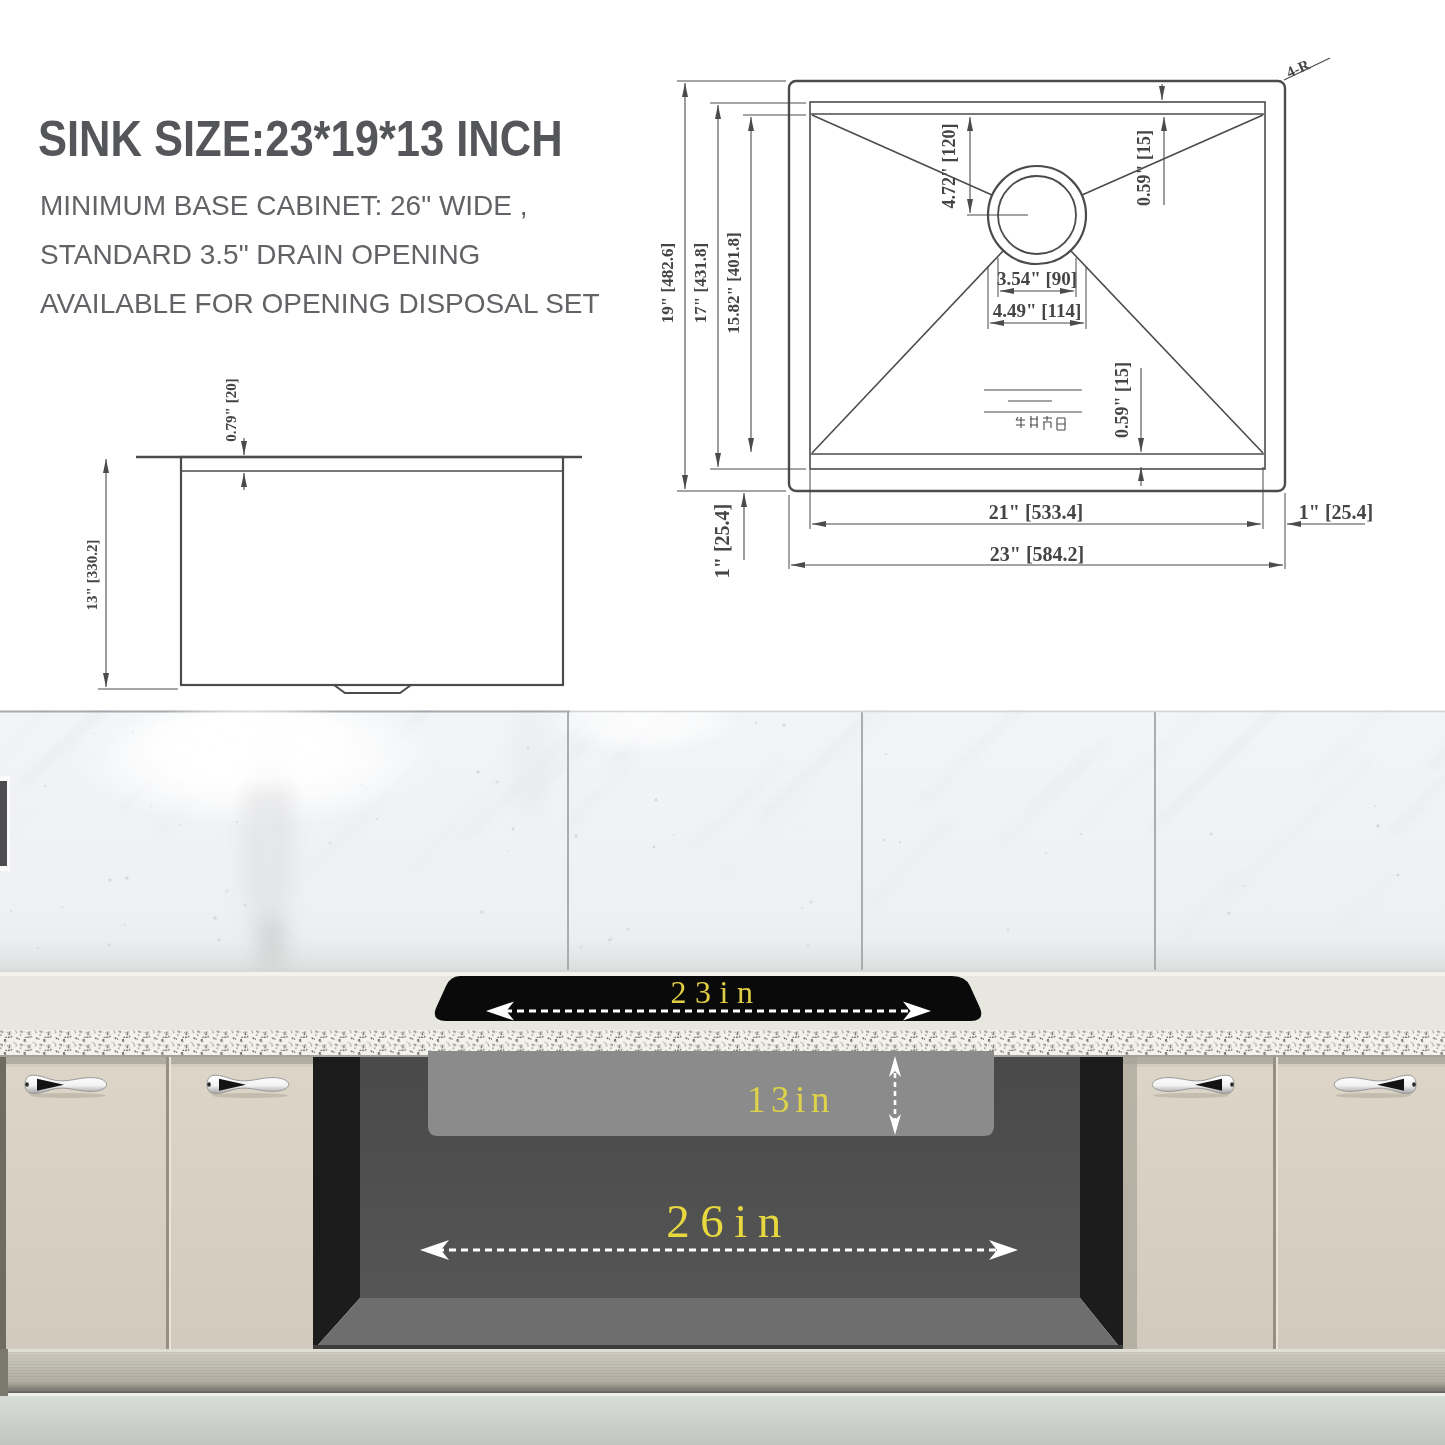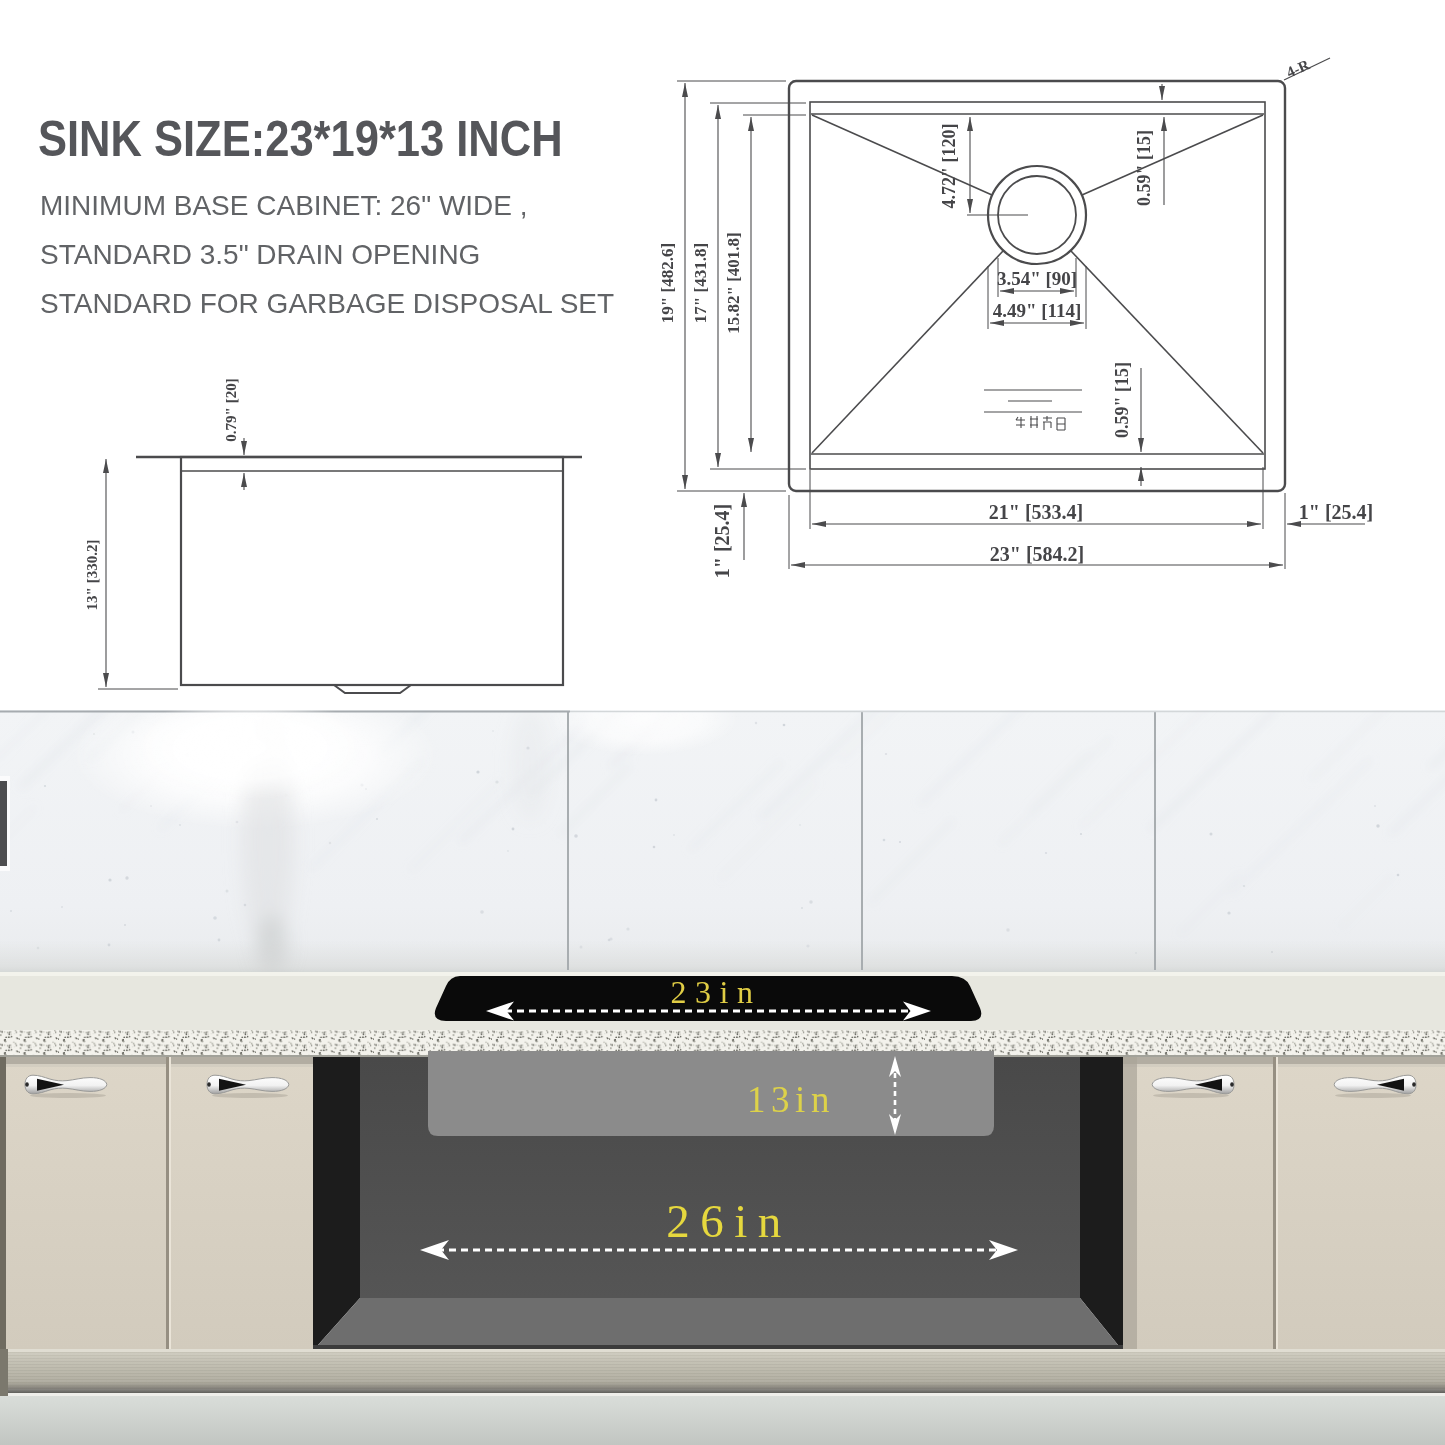--- a/index.html
+++ b/index.html
@@ -10,21 +10,21 @@
   svg{position:absolute;left:0;}
   #draw{top:0;}
   #photo{top:710px;}
 </style>
 </head>
 <body>
 <div id="page">
   <div id="title">SINK SIZE:23*19*13 INCH</div>
   <div class="body-line" style="top:190px;">MINIMUM BASE CABINET: 26" WIDE ,</div>
   <div class="body-line" style="top:239px;">STANDARD 3.5" DRAIN OPENING</div>
-  <div class="body-line" style="top:288px;">STANDARD FOR GARBAGE DISPOSAL SET</div>
+  <div class="body-line" style="top:288px;">AVAILABLE FOR OPENING DISPOSAL SET</div>
 
   <svg id="draw" width="1445" height="710" viewBox="0 0 1445 710">
     <defs>
       <marker id="ah" markerUnits="userSpaceOnUse" markerWidth="16" markerHeight="8" refX="15" refY="4" orient="auto-start-reverse">
         <path d="M15,4 L1,1 L1,7 Z" fill="#4b4b4d"></path>
       </marker>
     </defs>
     <g stroke="#4b4b4d" fill="none">
 
       <path d="M136,457 H582" stroke-width="2.4"></path>

